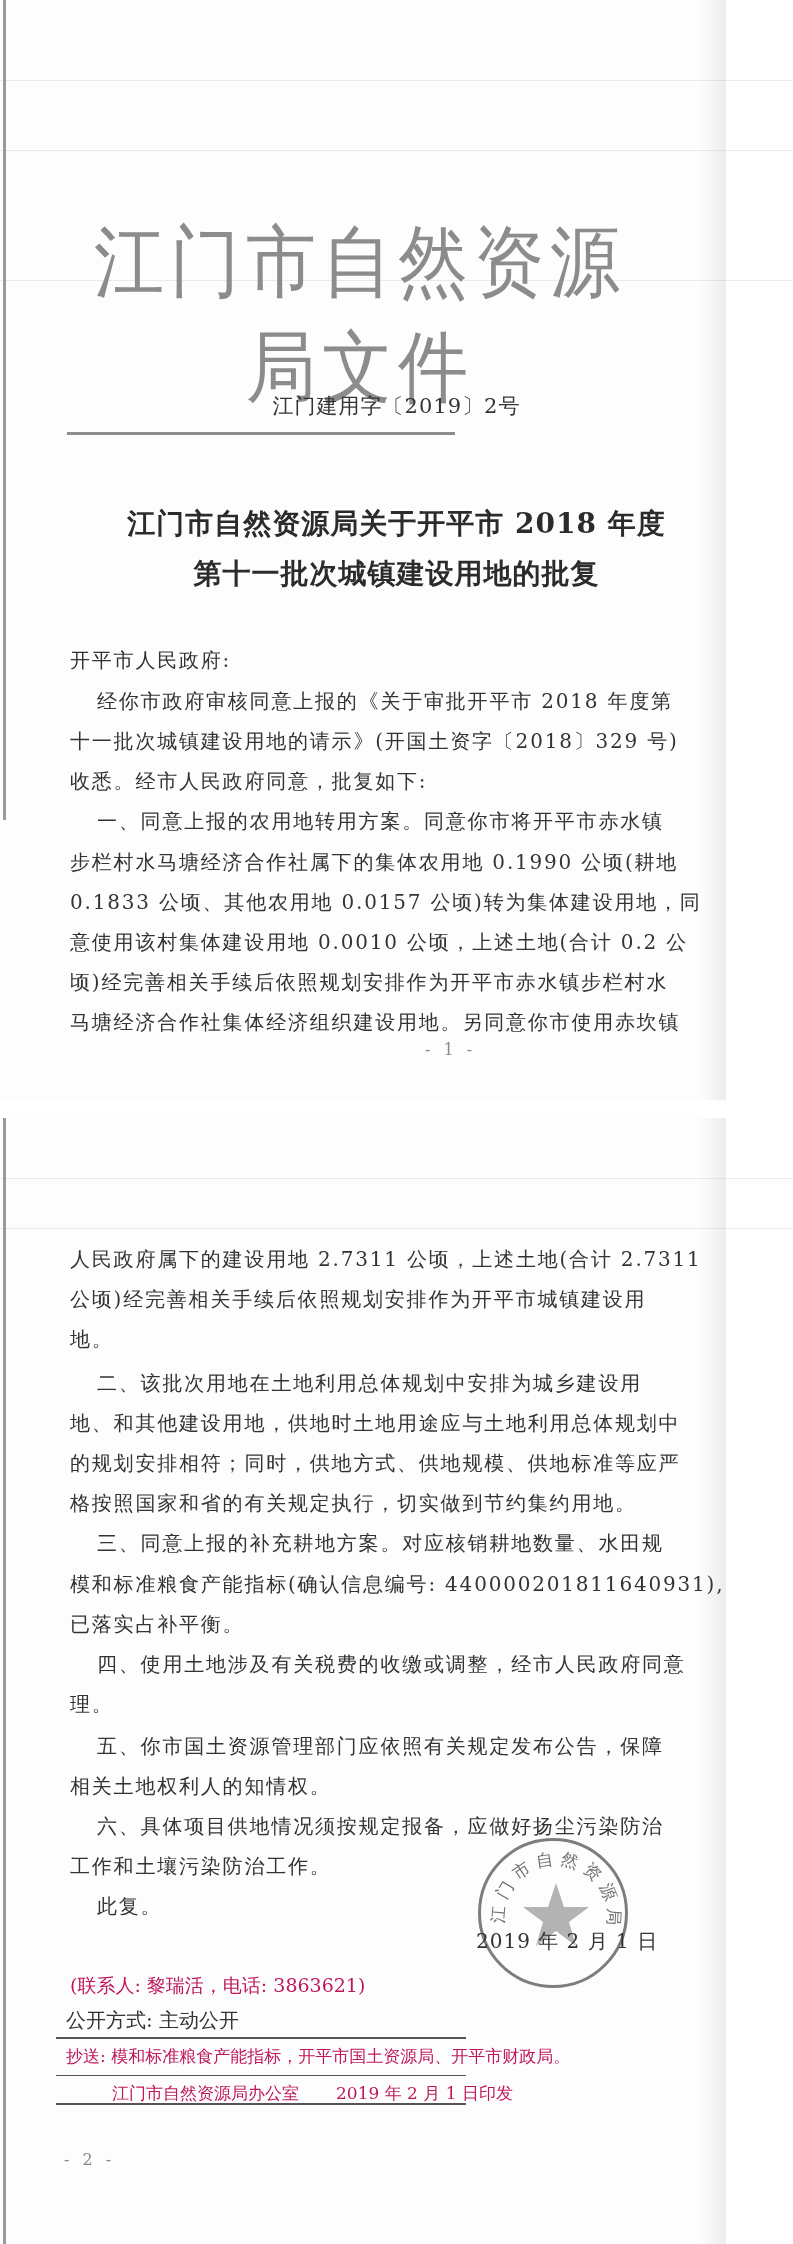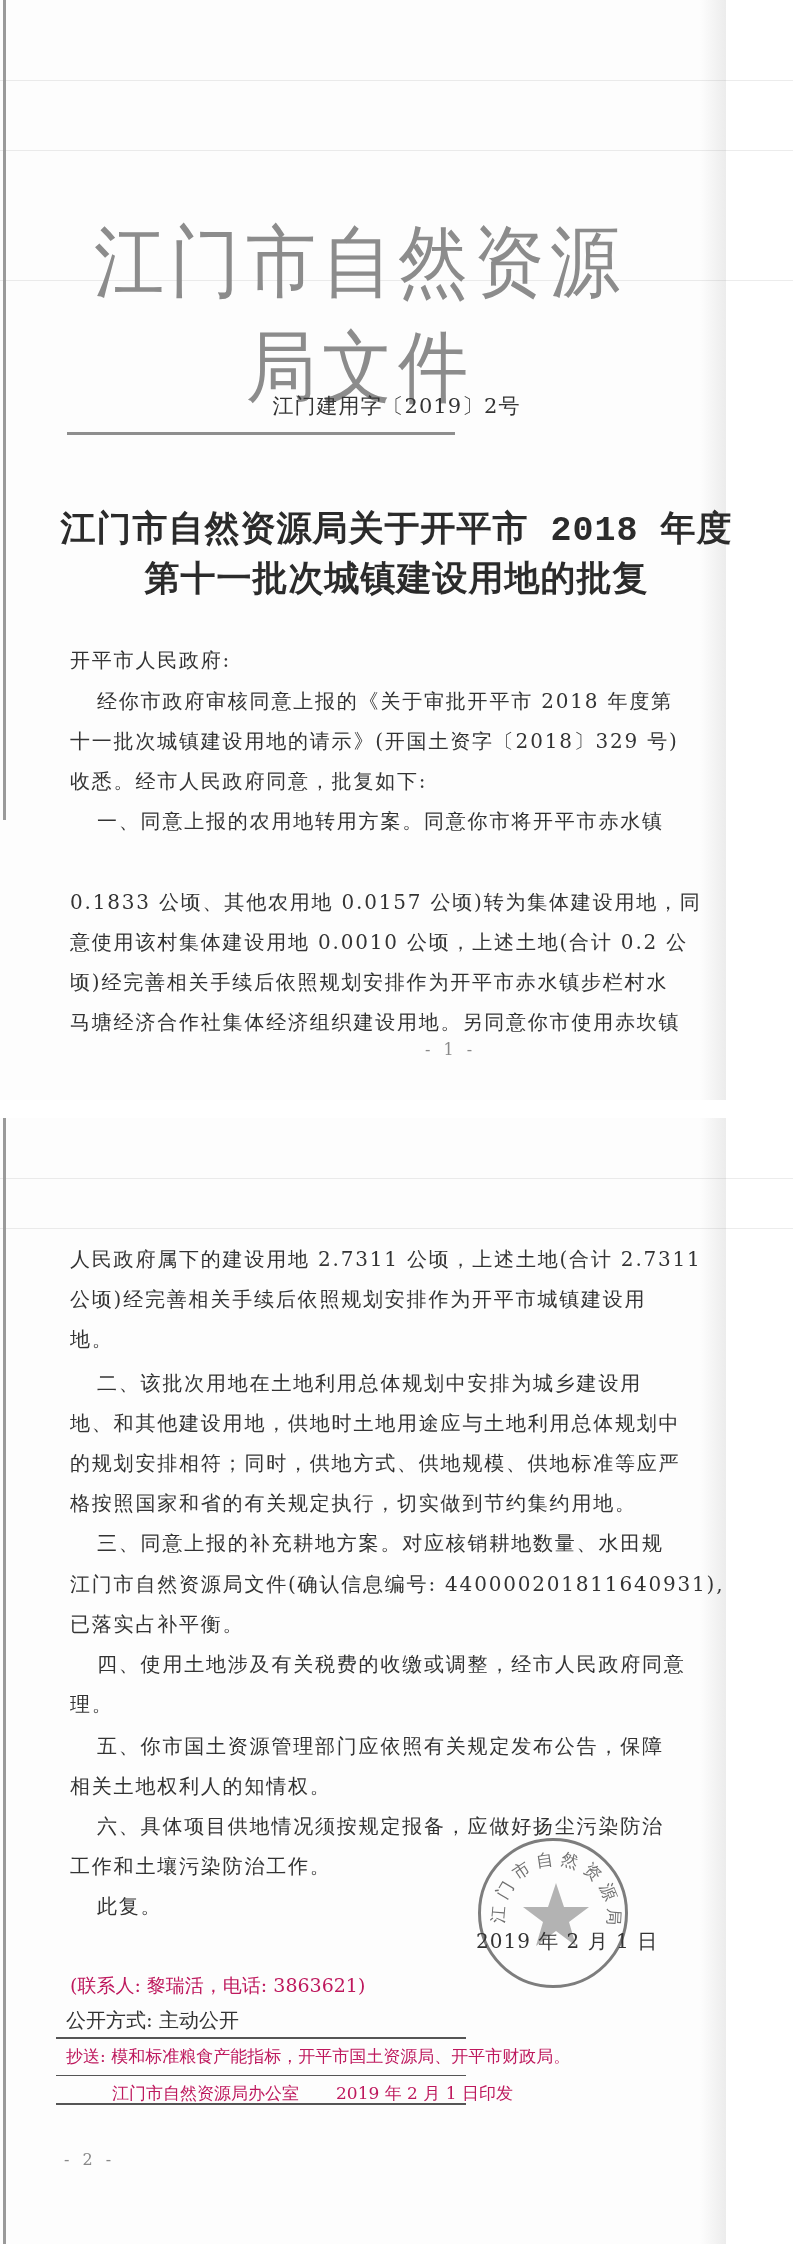--- a/index.html
+++ b/index.html
@@ -25,21 +25,21 @@
     .docno {
       position: absolute; top: 392px; left: 0; width: 793px; text-align: center;
       font-size: 21px; color: #333; letter-spacing: 1px;
     }
     .redline {
       position: absolute; top: 432px; left: 67px; width: 388px; height: 3px;
       background: #8e8e8e;
     }
     .title {
       position: absolute; left: 0; width: 793px; text-align: center;
-      font-size: 35px; font-weight: bold; color: #2b2b2b; letter-spacing: 1px; font-family: Liberation Mono, monospace;
+      font-size: 28px; font-weight: bold; color: #2b2b2b; letter-spacing: 1px;
     }
     .title.t1 { top: 505px; }
     .title.t2 { top: 555px; }
 
     .body-line {
       position: absolute; left: 70px; width: 385px; white-space: nowrap;
       font-size: 20px; color: #333; letter-spacing: 1.8px;
     }
     .indent { left: 97px; }
     .pageno {
@@ -72,20 +72,21 @@
   <div class="redline"></div>
 
   <div class="title t1">江门市自然资源局关于开平市 2018 年度</div>
   <div class="title t2">第十一批次城镇建设用地的批复</div>
 
   <div class="body-line" style="top:647px;">开平市人民政府:</div>
   <div class="body-line indent" style="top:688px;">经你市政府审核同意上报的《关于审批开平市 2018 年度第</div>
   <div class="body-line" style="top:728px;">十一批次城镇建设用地的请示》(开国土资字〔2018〕329 号)</div>
   <div class="body-line" style="top:768px;">收悉。经市人民政府同意，批复如下:</div>
   <div class="body-line indent" style="top:808px;">一、同意上报的农用地转用方案。同意你市将开平市赤水镇</div>
+  <div class="body-line" style="top:849px;">步栏村水马塘经济合作社属下的集体农用地 0.1990 公顷(耕地</div>
   <div class="body-line" style="top:889px;">0.1833 公顷、其他农用地 0.0157 公顷)转为集体建设用地，同</div>
   <div class="body-line" style="top:929px;">意使用该村集体建设用地 0.0010 公顷，上述土地(合计 0.2 公</div>
   <div class="body-line" style="top:969px;">顷)经完善相关手续后依照规划安排作为开平市赤水镇步栏村水</div>
   <div class="body-line" style="top:1009px;">马塘经济合作社集体经济组织建设用地。另同意你市使用赤坎镇</div>
 
   <div class="pageno" style="top:1040px;left:425px;">- 1 -</div>
 </div>
 
 <div class="page page2">
   <div class="edge-left" style="top:0;height:1126px;"></div>
@@ -95,21 +96,21 @@
 </div>
 
 <div class="body-line" style="top:1246px;">人民政府属下的建设用地 2.7311 公顷，上述土地(合计 2.7311</div>
 <div class="body-line" style="top:1286px;">公顷)经完善相关手续后依照规划安排作为开平市城镇建设用</div>
 <div class="body-line" style="top:1326px;">地。</div>
 <div class="body-line indent" style="top:1370px;">二、该批次用地在土地利用总体规划中安排为城乡建设用</div>
 <div class="body-line" style="top:1410px;">地、和其他建设用地，供地时土地用途应与土地利用总体规划中</div>
 <div class="body-line" style="top:1450px;">的规划安排相符；同时，供地方式、供地规模、供地标准等应严</div>
 <div class="body-line" style="top:1490px;">格按照国家和省的有关规定执行，切实做到节约集约用地。</div>
 <div class="body-line indent" style="top:1530px;">三、同意上报的补充耕地方案。对应核销耕地数量、水田规</div>
-<div class="body-line" style="top:1571px;">江门市自然资源局文件(确认信息编号: 440000201811640931),</div>
+<div class="body-line" style="top:1571px;">模和标准粮食产能指标(确认信息编号: 440000201811640931),</div>
 <div class="body-line" style="top:1611px;">已落实占补平衡。</div>
 <div class="body-line indent" style="top:1651px;">四、使用土地涉及有关税费的收缴或调整，经市人民政府同意</div>
 <div class="body-line" style="top:1691px;">理。</div>
 <div class="body-line indent" style="top:1733px;">五、你市国土资源管理部门应依照有关规定发布公告，保障</div>
 <div class="body-line" style="top:1773px;">相关土地权利人的知情权。</div>
 <div class="body-line indent" style="top:1813px;">六、具体项目供地情况须按规定报备，应做好扬尘污染防治</div>
 <div class="body-line" style="top:1853px;">工作和土壤污染防治工作。</div>
 <div class="body-line indent" style="top:1893px;">此复。</div>
 
 <div class="stamp">

